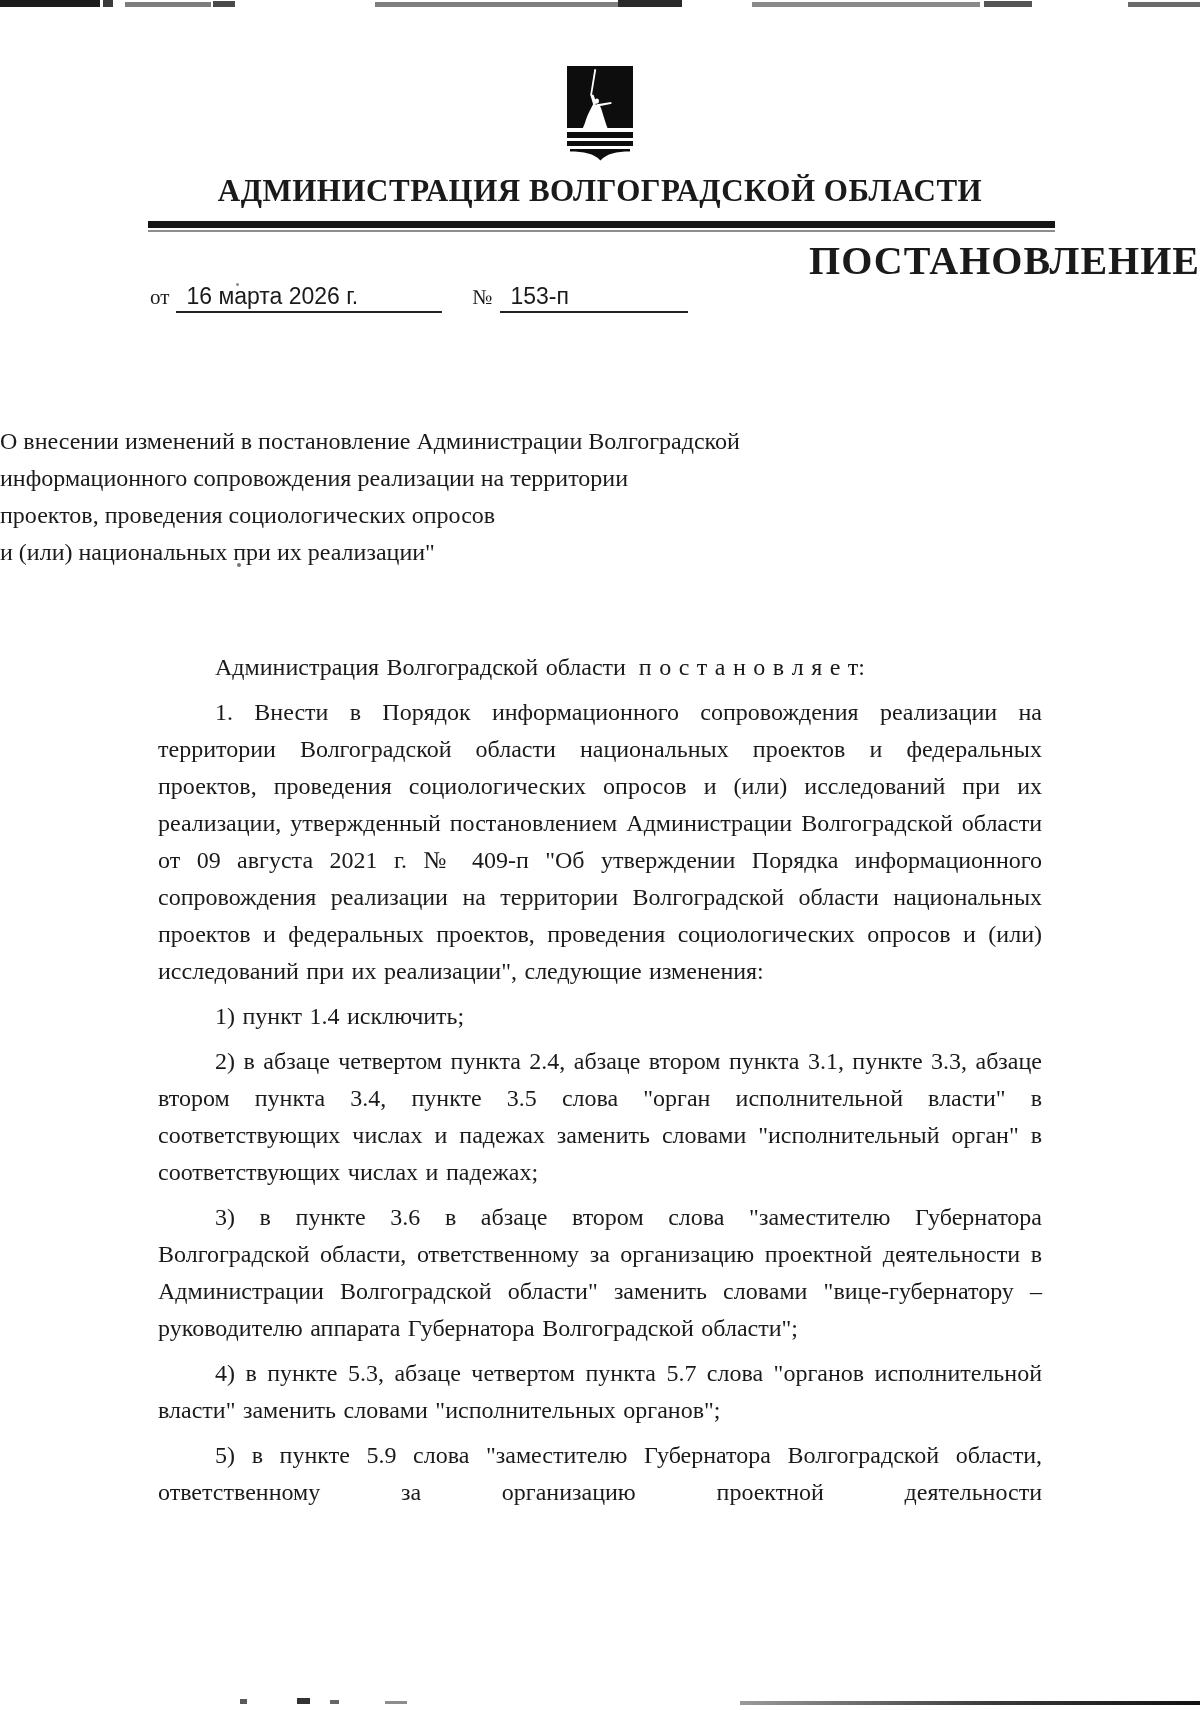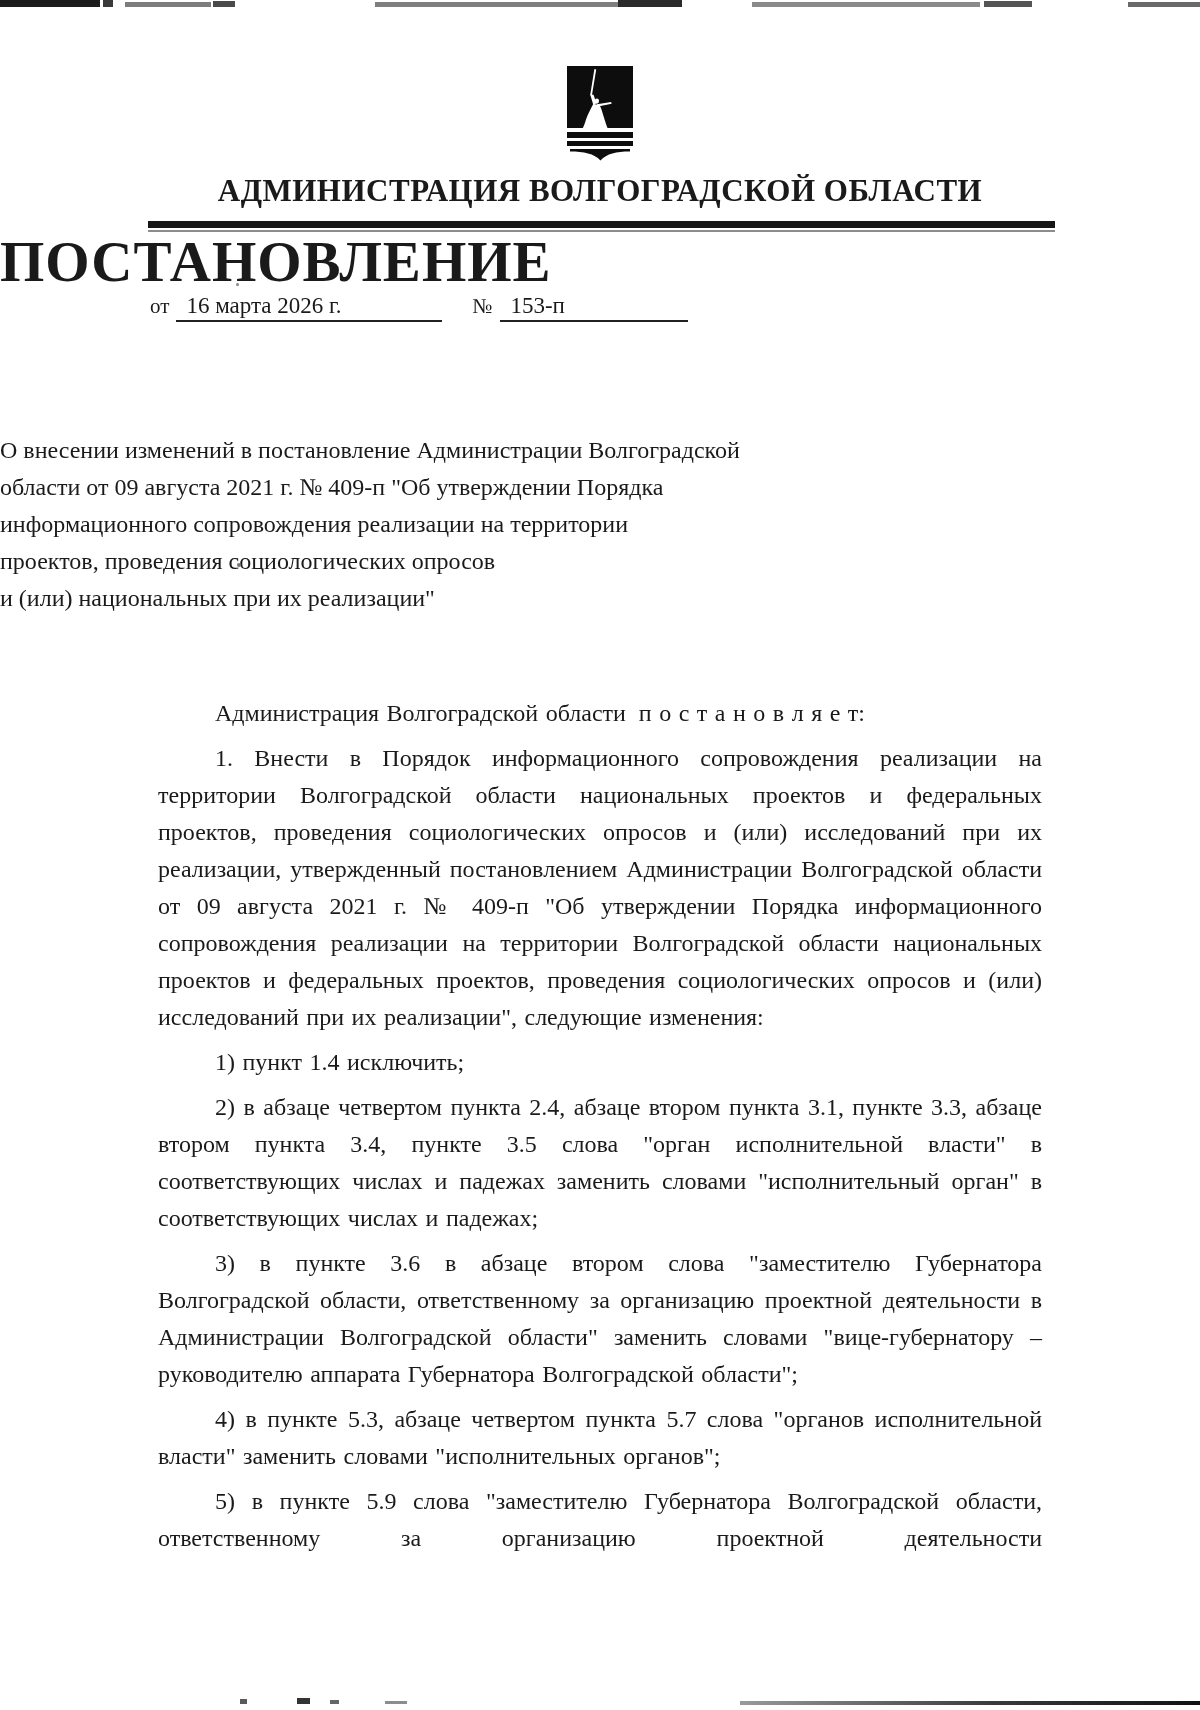--- a/index.html
+++ b/index.html
@@ -41,37 +41,37 @@
     font-weight: bold;
     font-size: 31px;
     letter-spacing: 0.5px;
     margin-top: 7px;
     white-space: nowrap;
   }
   .rule-wrap { margin: 12px 145px 0 148px; }
   .rule-thick { height: 7px; background: #161616; }
   .rule-thin  { height: 2px; background: #8c8c8c; margin-top: 2px; }
   .doc-type {
-    text-align: left;
+    text-align: right;
     font-weight: bold;
-    font-size: 57px;
+    font-size: 40px;
     letter-spacing: 1px;
     line-height: 1.05;
-    margin-top: 0;
+    margin-top: 8px;
   }
 
   
   .date-row {
     display: flex;
     align-items: baseline;
     margin: 1px 150px 0 150px;
     font-size: 21px;
   }
   .fill-value {
-    font-family: Liberation Serif, serif;
+    font-family: Liberation Sans, sans-serif;
     font-size: 23px;
     border-bottom: 2px solid #222;
     padding: 0 6px 1px 10px;
     display: inline-block;
     white-space: nowrap;
   }
   .date-prefix { margin-right: 7px; }
   .date-value  { min-width: 250px; }
   .num-prefix  { margin-left: 30px; margin-right: 8px; }
   .num-value   { min-width: 172px; }
@@ -150,21 +150,20 @@
 
   <div class="date-row">
     <span class="date-prefix">от</span>
     <span class="fill-value date-value">16 марта 2026 г.</span>
     <span class="num-prefix">№</span>
     <span class="fill-value num-value">153-п</span>
   </div>
 
   <div class="subject">
     <div>О внесении изменений в постановление Администрации Волгоградской</div>
-    <div>области от 09 августа 2021 г. № 409-п "Об утверждении Порядка</div>
     <div>информационного сопровождения реализации на территории</div>
     <div>проектов, проведения социологических опросов</div>
     <div>и (или) национальных при их реализации"</div>
   </div>
 
   <div class="body-text">
     <p><span>Администрация Волгоградской области</span><span class="decree">п о с т а н о в л я е т:</span></p>
     <p>1. Внести в Порядок информационного сопровождения реализации на территории Волгоградской области национальных проектов и федеральных проектов, проведения социологических опросов и (или) исследований при их реализации, утвержденный постановлением Администрации Волгоградской области от 09 августа 2021 г. № 409-п "Об утверждении Порядка информационного сопровождения реализации на территории Волгоградской области национальных проектов и федеральных проектов, проведения социологических опросов и (или) исследований при их реализации", следующие изменения:</p>
     <p>1) пункт 1.4 исключить;</p>
     <p>2) в абзаце четвертом пункта 2.4, абзаце втором пункта 3.1, пункте 3.3, абзаце втором пункта 3.4, пункте 3.5 слова "орган исполнительной власти" в соответствующих числах и падежах заменить словами "исполнительный орган" в соответствующих числах и падежах;</p>

